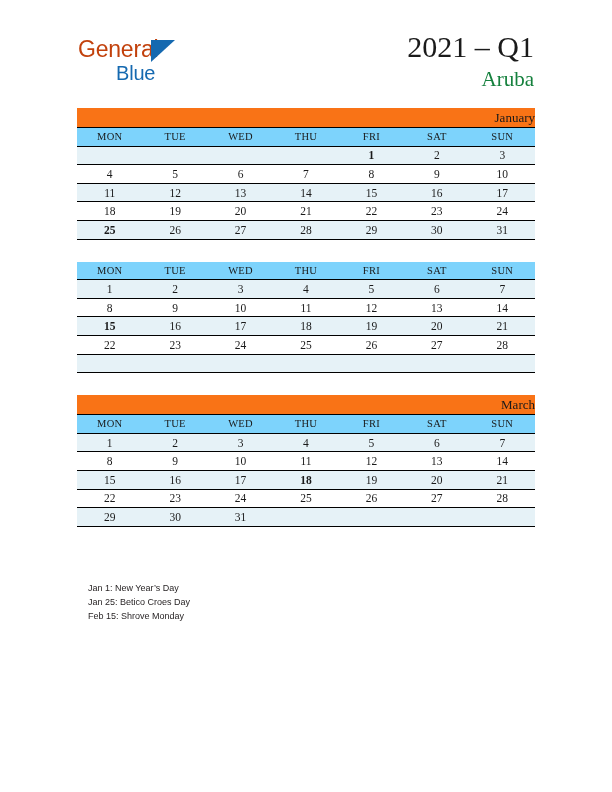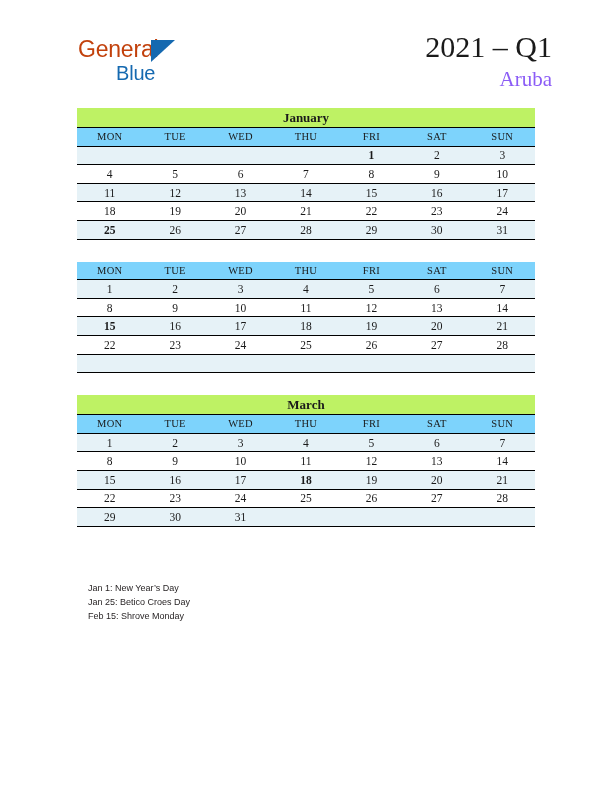--- a/index.html
+++ b/index.html
@@ -65,60 +65,60 @@
     font-family: "Liberation Sans", sans-serif;
     font-size: 20px;
     font-weight: 400;
     color: #1569b0;
     letter-spacing: -0.2px;
     line-height: 26px;
   }
 
   .title-block {
     position: absolute;
-    right: 60px;
+    right: 78px;
     top: 2px;
     text-align: right;
   }
   .title-main {
     font-family: "Liberation Serif", serif;
     font-size: 30px;
     font-weight: 400;
     color: #1a1a1a;
     line-height: 34px;
     white-space: nowrap;
   }
   .title-sub {
     font-family: "Liberation Serif", serif;
     font-size: 21px;
     font-weight: 400;
-    color: #8b5cf6;
+    color: #15803d;
     line-height: 26px;
     margin-top: 2px;
     white-space: nowrap;
   }
 
   
   .months {
     position: absolute;
     left: 77px;
     top: 108px;
     width: 458px;
   }
 
   .month {
     width: 458px;
     margin-bottom: 22px;
   }
 
   .month-title {
-    background: #bef264;
-    text-align: center;
+    background: #f97316;
+    text-align: right;
     font-family: "Liberation Serif", serif;
-    font-weight: bold;
+    font-weight: normal;
     font-size: 13px;
     color: #1a1a1a;
     height: 19px;
     line-height: 19px;
     border-bottom: 1.4px solid #000000;
   }
 
   table.cal {
     width: 458px;
     border-collapse: collapse;

